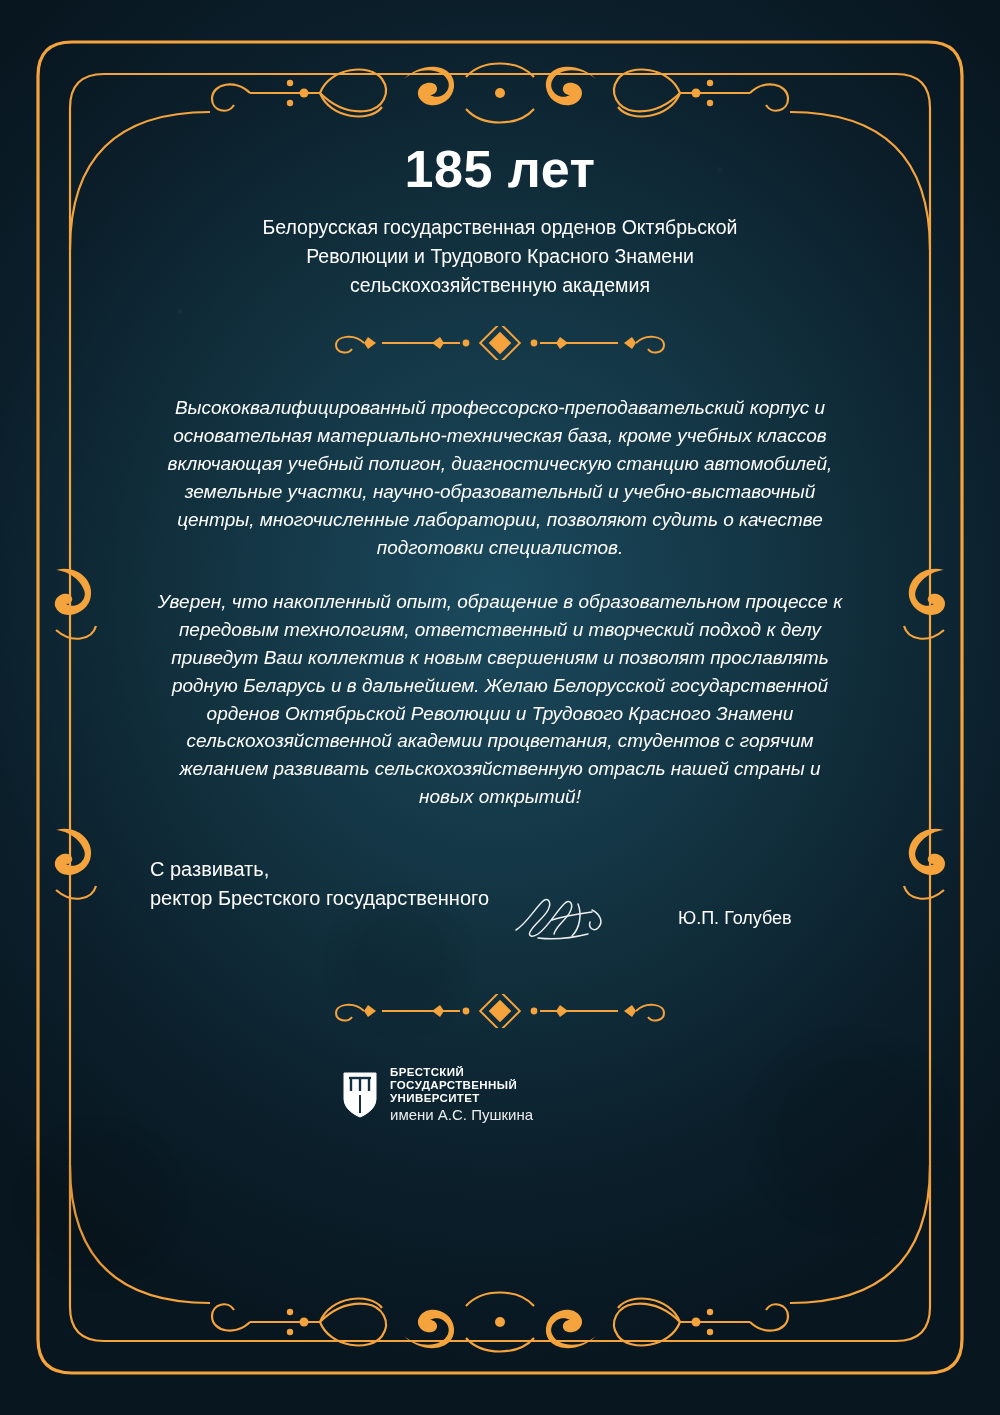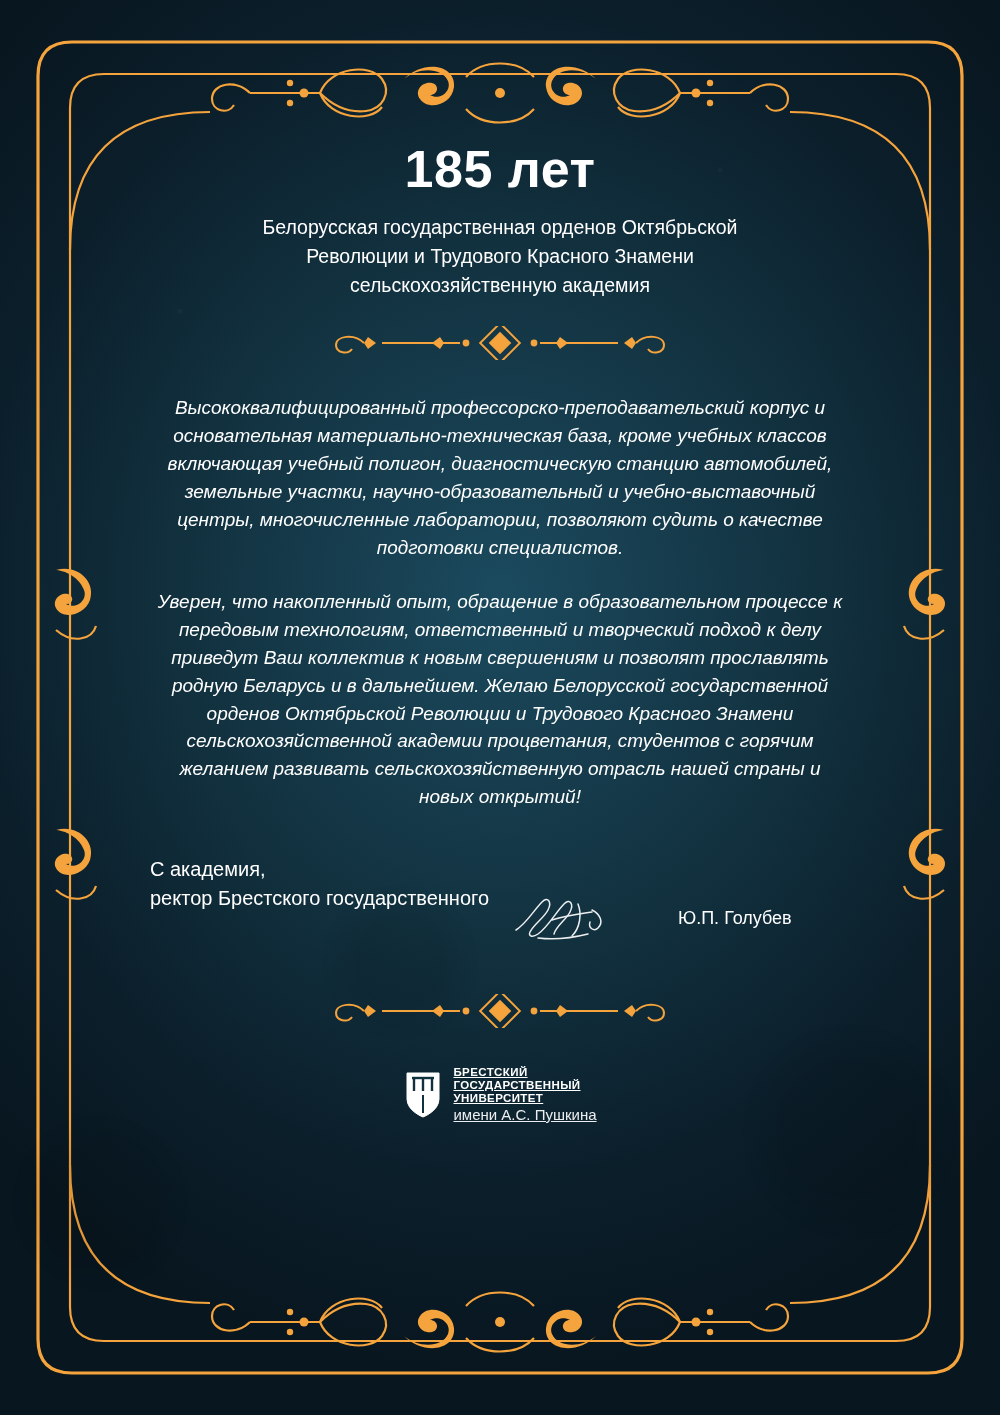--- a/index.html
+++ b/index.html
@@ -116,23 +116,22 @@
     margin: 40px auto 0 auto;
     width: 360px;
     height: 34px;
   }
 
   .logo {
     margin: 34px auto 0 auto;
     width: 320px;
     display: flex;
     align-items: center;
-    justify-content: center;
+    justify-content: flex-start;
     gap: 10px;
-    text-decoration: underline;
   }
   .logo-mark { width: 40px; height: 52px; flex: none; }
   .logo-text { text-align: left; line-height: 1.12; }
   .logo-text .l1 { font-size: 11.5px; font-weight: bold; letter-spacing: .4px; }
   .logo-text .l2 { font-size: 15px; margin-top: 2px; opacity: .92; }
 </style>
 </head>
 <body>
 
 <div class="page">
@@ -258,21 +257,21 @@
         <path d="M44,17 C34,7 16,10 16,19 C16,27 28,29 32,23"></path>
         <path d="M316,17 C326,7 344,10 344,19 C344,27 332,29 328,23"></path>
       </g>
     </svg>
 
     <p class="para">Высококвалифицированный профессорско-преподавательский корпус и основательная материально-техническая база, кроме учебных классов включающая учебный полигон, диагностическую станцию автомобилей, земельные участки, научно-образовательный и учебно-выставочный центры, многочисленные лаборатории, позволяют судить о качестве подготовки специалистов.</p>
     <p class="para">Уверен, что накопленный опыт, обращение в образовательном процессе к передовым технологиям, ответственный и творческий подход к делу приведут Ваш коллектив к новым свершениям и позволят прославлять родную Беларусь и в дальнейшем. Желаю Белорусской государственной орденов Октябрьской Революции и Трудового Красного Знамени сельскохозяйственной академии процветания, студентов с горячим желанием развивать сельскохозяйственную отрасль нашей страны и новых открытий!</p>
 
     <div class="signoff">
       <div class="lines">
-        <div>С академия,</div>
+        <div>С развивать,</div>
         <div>ректор Брестского государственного</div>
       </div>
       <div class="sig-row">
         <svg class="sig-mark" viewBox="0 0 110 50">
           <g fill="none" stroke="#ffffff" stroke-width="1.5" stroke-linecap="round">
             <path d="M8,36 C18,30 26,16 34,8 C40,2 44,8 40,16 C36,24 26,30 22,38 C20,42 24,44 30,40 C40,33 48,18 56,10 C62,4 66,10 62,18 C58,26 48,32 46,40"></path>
             <path d="M44,26 C56,22 70,20 84,18"></path>
             <path d="M70,10 C74,20 72,34 64,42"></path>
             <path d="M84,16 C92,20 96,28 90,34 C86,38 80,34 82,28"></path>
             <path d="M30,44 C46,46 64,44 80,40"></path>

